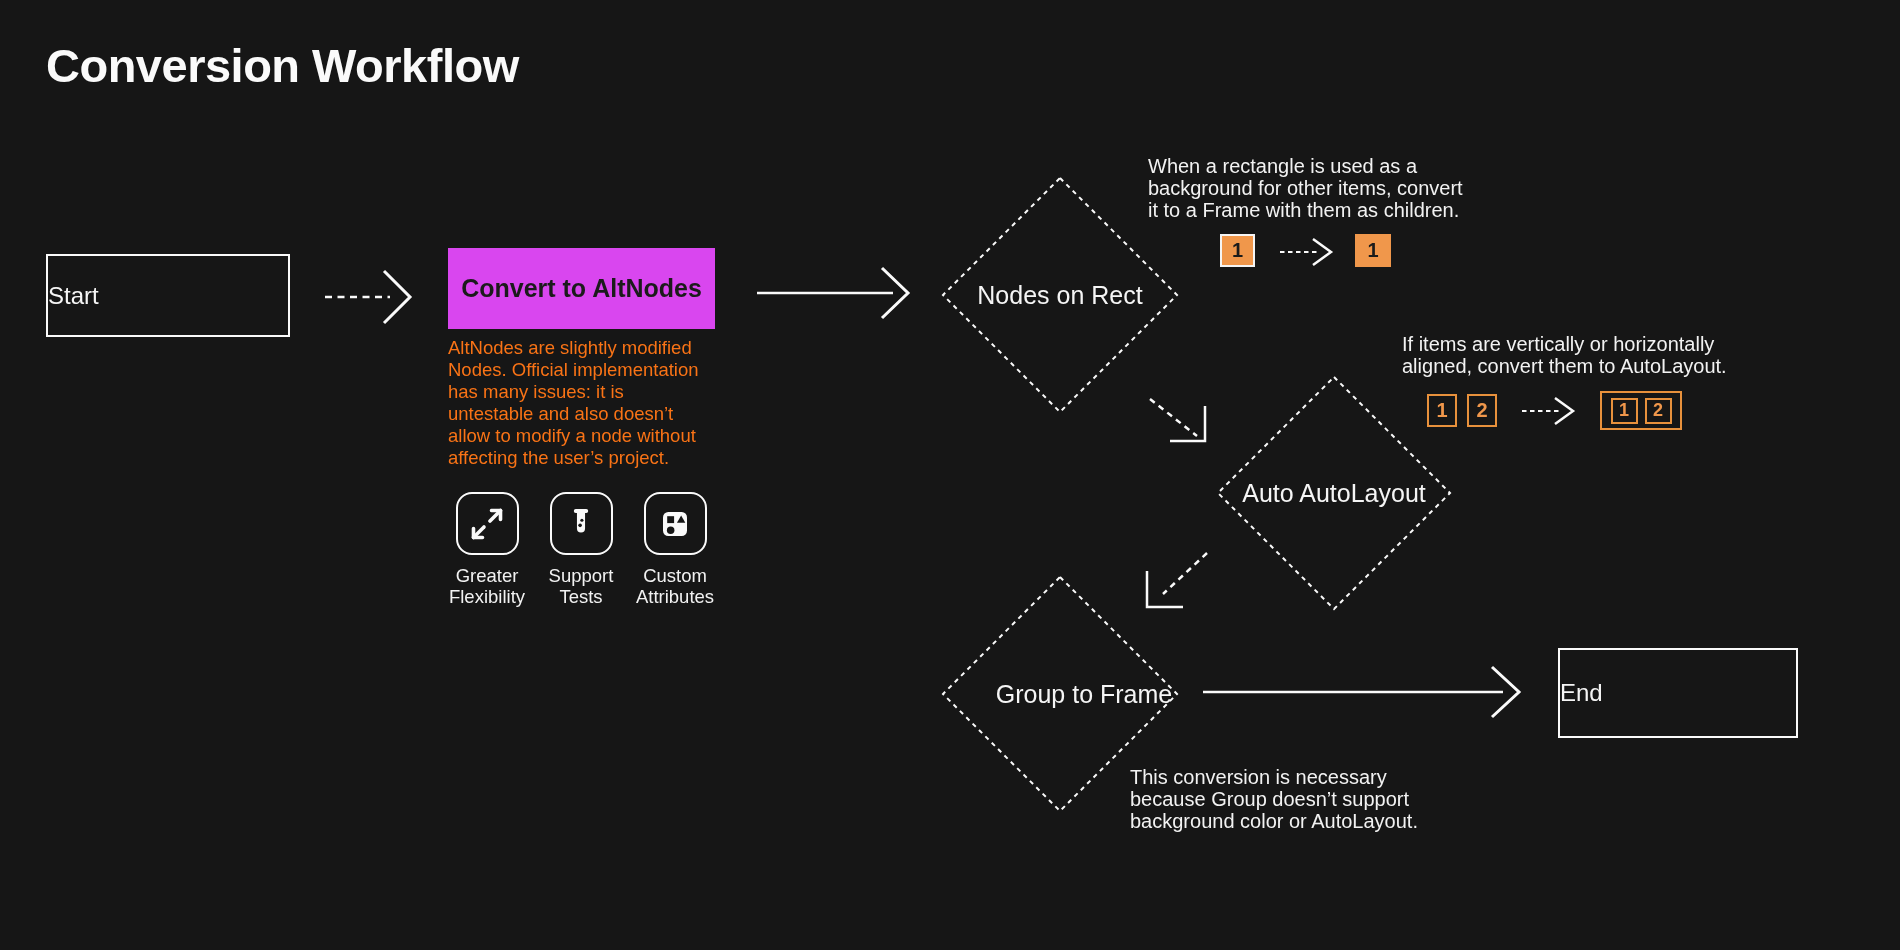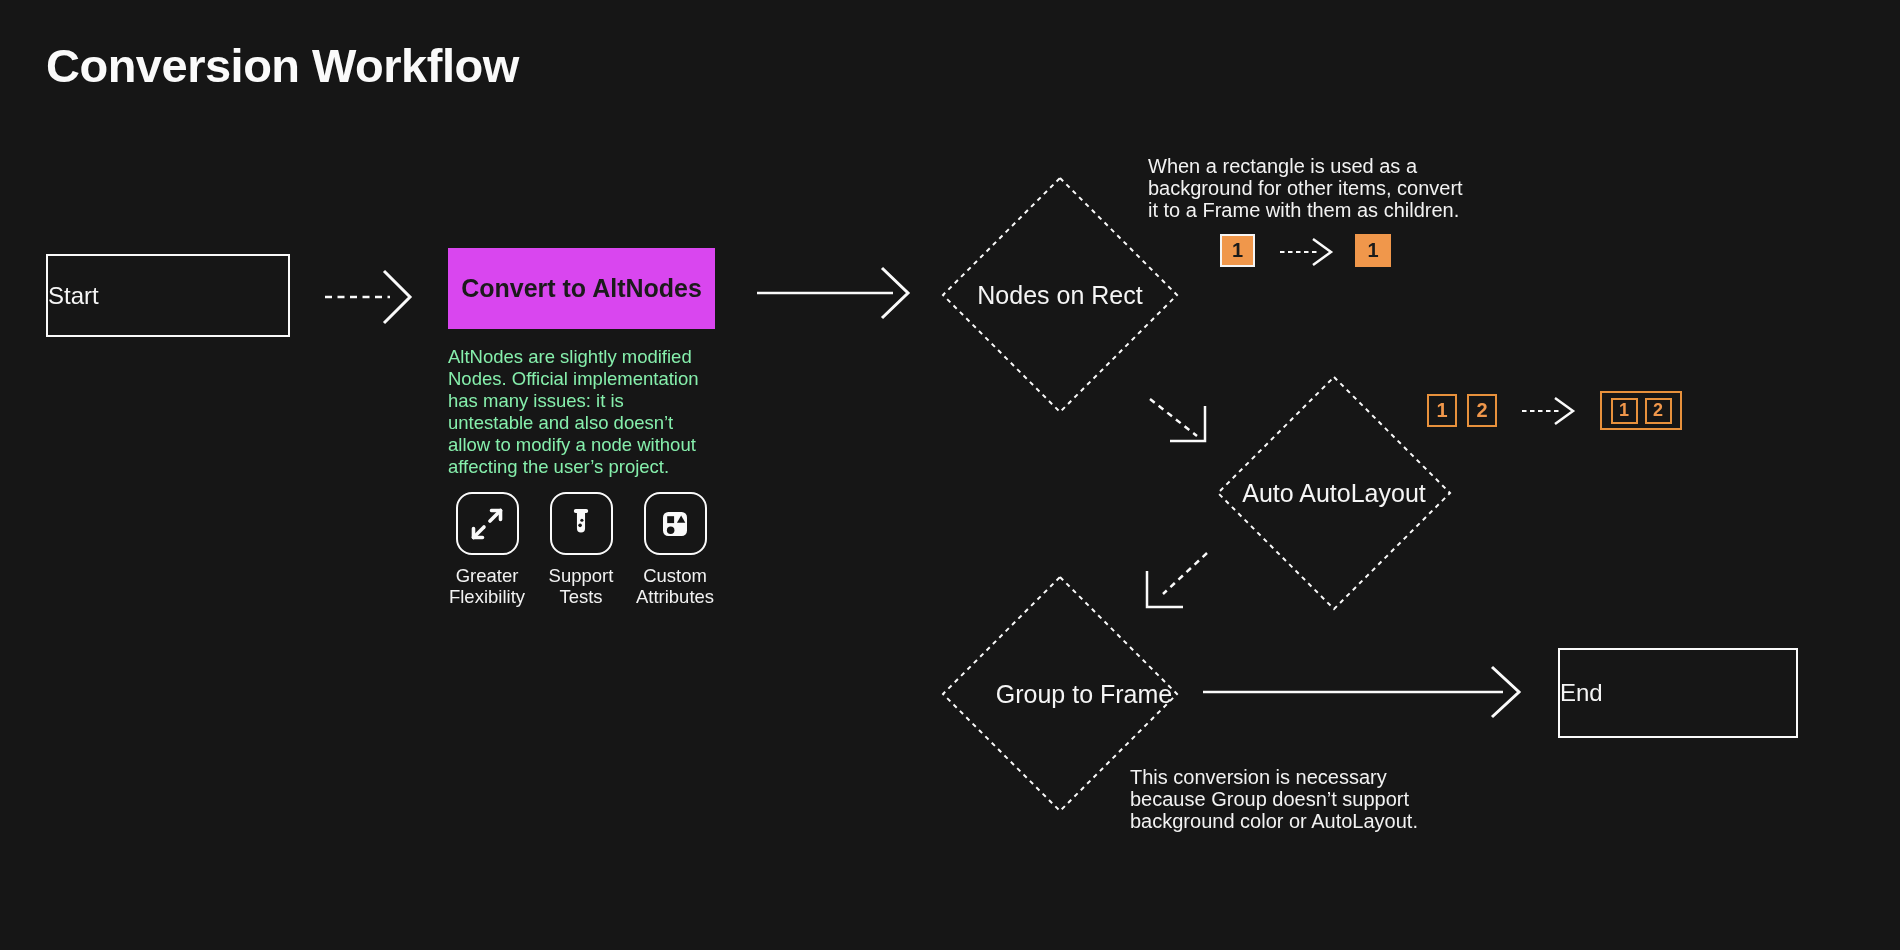--- a/index.html
+++ b/index.html
@@ -17,21 +17,21 @@
     font-size:24px;color:#f5f5f5;box-sizing:border-box;
   }
   .pos-start{left:46px;top:254px;width:244px;height:83px;}
   .pos-end{left:1558px;top:648px;width:240px;height:90px;}
   .node-solid{
     left:448px;top:248px;width:267px;height:81px;background:#d946ef;
     display:flex;align-items:center;justify-content:center;
     font-size:25px;font-weight:600;color:#1b1b1b;
   }
   .para{
-    left:448px;top:346px;font-size:18.5px;line-height:22px;color:#86efac;white-space:pre-line;
+    left:448px;top:337px;font-size:18.5px;line-height:22px;color:#f97316;white-space:pre-line;
   }
   .diamond-label{
     transform:translate(-50%,-50%);font-size:25px;font-weight:500;color:#f5f5f5;white-space:nowrap;
   }
   .lbl-d1{left:1060px;top:295px;}
   .lbl-d2{left:1334px;top:493px;}
   .lbl-d3{left:1060px;top:694px;margin-left:24px;}
   .annotation{
     font-size:20px;line-height:22px;color:#f2f2f2;white-space:pre-line;
   }
@@ -171,20 +171,22 @@
   <div class="abs diamond-label lbl-d1">Nodes on Rect</div>
   <div class="abs diamond-label lbl-d2">Auto AutoLayout</div>
   <div class="abs diamond-label lbl-d3">Group to Frame</div>
 
   <div class="abs annotation ann1">When a rectangle is used as a
 background for other items, convert
 it to a Frame with them as children.</div>
   <div class="abs badge badge-rect1">1</div>
   <div class="abs badge badge-frame1">1</div>
 
+  <div class="abs annotation ann2">If items are vertically or horizontally
+aligned, convert them to AutoLayout.</div>
   <div class="abs badge badge-out badge-o1">1</div>
   <div class="abs badge badge-out badge-o2">2</div>
   <div class="abs badge-group">
     <div class="badge-inner">1</div>
     <div class="badge-inner">2</div>
   </div>
 
   <div class="abs annotation ann3">This conversion is necessary
 because Group doesn’t support
 background color or AutoLayout.</div>

